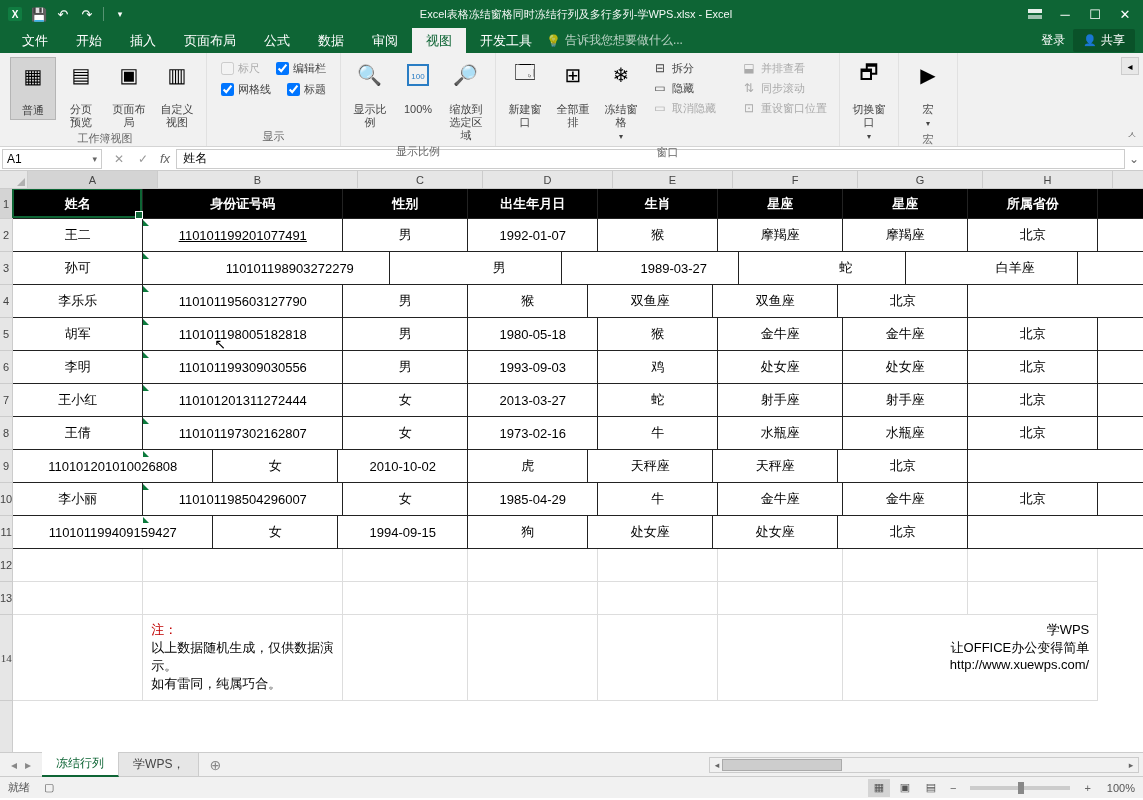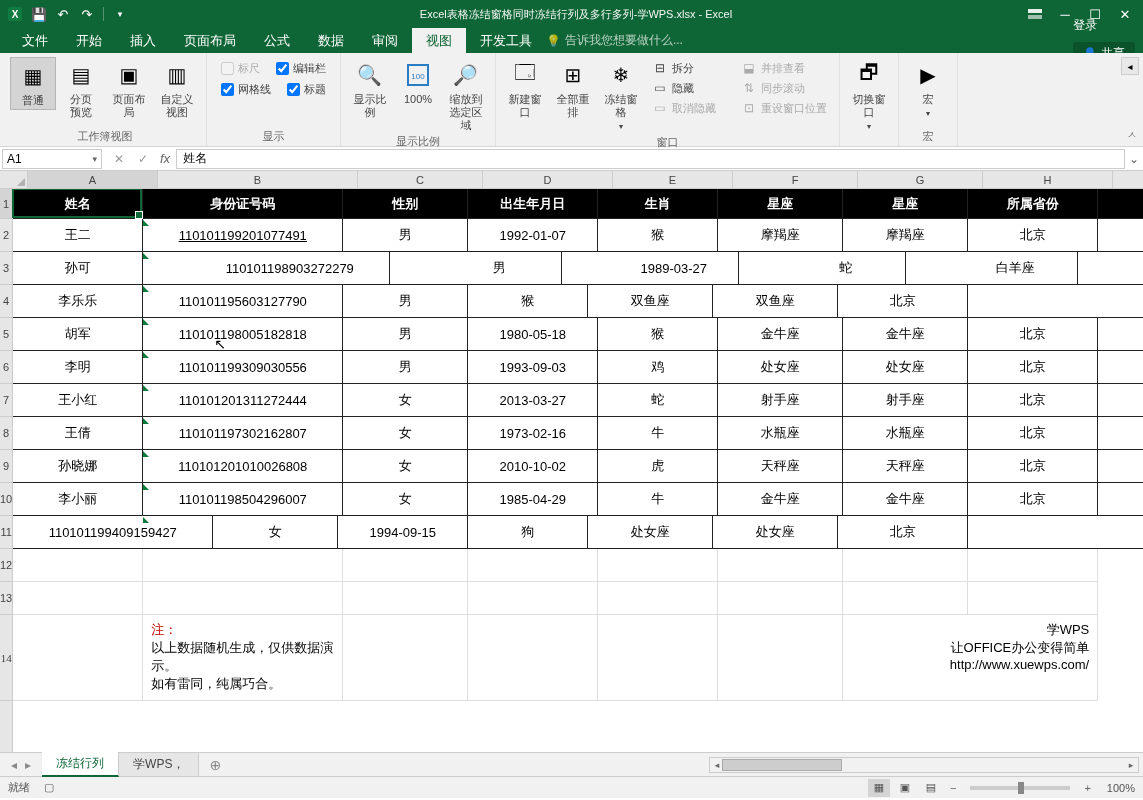--- a/index.html
+++ b/index.html
@@ -7,30 +7,30 @@
 .titlebar { height: 28px; background: #0e6535; color: #fff; display: flex; align-items: center; padding: 0 4px; }
 .tb-left { display: flex; gap: 2px; align-items: center; }
 .tb-icon { width: 22px; height: 20px; display: flex; align-items: center; justify-content: center; font-size: 13px; cursor: pointer; }
 .tb-sep { width: 1px; height: 14px; background: rgba(255,255,255,0.3); margin: 0 3px; }
 .tb-title { flex: 1; text-align: center; font-size: 11px; opacity: 0.95; }
 .tb-right { display: flex; gap: 2px; }
 .tb-right .tb-icon { width: 28px; }
 .menubar { height: 25px; background: #0e6535; color: #fff; display: flex; align-items: center; padding: 0 8px; }
 .menu-item { padding: 0 14px; height: 25px; display: flex; align-items: center; cursor: pointer; font-size: 13px; }
 .menu-item.active { background: #f1f1f1; color: #0e6535; }
-.menu-right { margin-left: auto; display: flex; align-items: flex-start; gap: 8px; flex-direction: column; }
+.menu-right { margin-left: auto; display: flex; align-items: center; gap: 8px; }
 .share-btn { background: #0a5229; padding: 3px 10px; border-radius: 2px; display: flex; align-items: center; gap: 4px; }
 .tell-me { color: rgba(255,255,255,0.7); display: flex; align-items: center; gap: 4px; font-size: 12px; }
 .ribbon { height: 94px; background: #f1f1f1; border-bottom: 1px solid #d4d4d4; display: flex; position: relative; }
 .ribbon-group { border-right: 1px solid #e1e1e1; padding: 4px 6px 0 6px; display: flex; flex-direction: column; position: relative; }
 .rg-content { flex: 1; display: flex; align-items: flex-start; gap: 2px; }
 .rg-label { text-align: center; font-size: 11px; color: #666; padding-bottom: 2px; }
 .rb-btn-lg { width: 46px; display: flex; flex-direction: column; align-items: center; padding: 2px; cursor: pointer; }
 .rb-btn-lg .rb-icon { width: 32px; height: 32px; display: flex; align-items: center; justify-content: center; font-size: 20px; }
-.rb-btn-lg .rb-label { font-size: 11px; text-align: center; line-height: 13px; margin-top: 2px; color: #444; }
+.rb-btn-lg .rb-label { font-size: 11px; text-align: center; line-height: 13px; margin-top: 12px; color: #444; }
 .rb-btn-lg.active { background: #d4d4d4; border: 1px solid #b5b5b5; }
 .rb-checks { display: flex; flex-direction: column; gap: 6px; padding: 4px 8px; justify-content: center; }
 .rb-check-row { display: flex; gap: 16px; }
 .rb-check { display: flex; align-items: center; gap: 4px; font-size: 11px; color: #444; cursor: pointer; }
 .rb-check.disabled { color: #aaa; }
 .rb-check input { width: 13px; height: 13px; }
 .rb-small-items { display: flex; flex-direction: column; gap: 2px; padding: 2px 4px; }
 .rb-small { display: flex; align-items: center; gap: 4px; font-size: 11px; color: #444; padding: 1px 2px; cursor: pointer; white-space: nowrap; }
 .rb-small.disabled { color: #aaa; }
 .rb-small-icon { width: 16px; height: 16px; display: flex; align-items: center; justify-content: center; font-size: 12px; }
@@ -409,21 +409,20 @@
           <div class="cell" style="width: 200px;">110101197302162807</div>
           <div class="cell" style="width: 125px;">女</div>
           <div class="cell" style="width: 130px;">1973-02-16</div>
           <div class="cell" style="width: 120px;">牛</div>
           <div class="cell" style="width: 125px;">水瓶座</div>
           <div class="cell" style="width: 125px;">水瓶座</div>
           <div class="cell" style="width: 130px;">北京</div>
           <div class="tri-marker" style="left: 130px; top: 1px;"></div>
         </div>
         <div class="data-row" style="height: 33px; position: relative;">
-          <div class="cell" style="width: 130px;">孙晓娜</div>
           <div class="cell" style="width: 200px;">110101201010026808</div>
           <div class="cell" style="width: 125px;">女</div>
           <div class="cell" style="width: 130px;">2010-10-02</div>
           <div class="cell" style="width: 120px;">虎</div>
           <div class="cell" style="width: 125px;">天秤座</div>
           <div class="cell" style="width: 125px;">天秤座</div>
           <div class="cell" style="width: 130px;">北京</div>
           <div class="tri-marker" style="left: 130px; top: 1px;"></div>
         </div>
         <div class="data-row" style="height: 33px; position: relative;">

